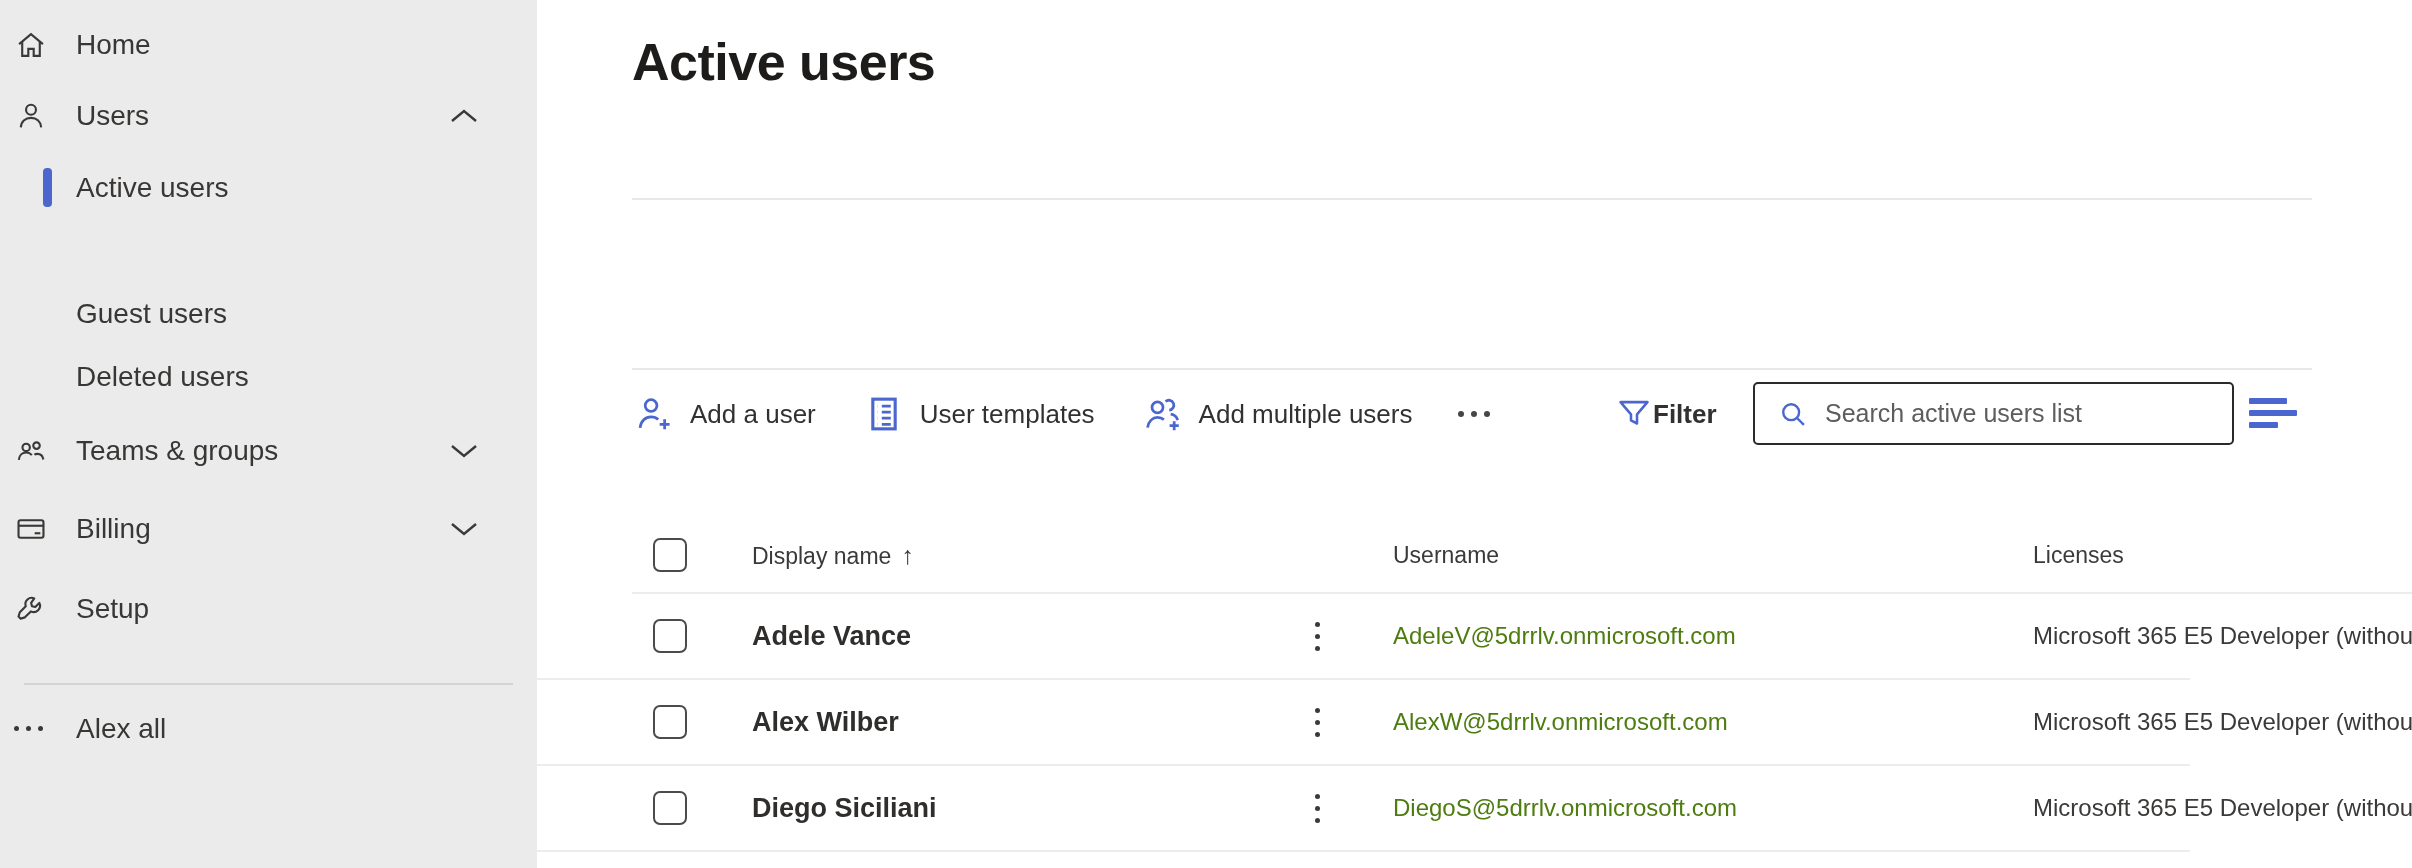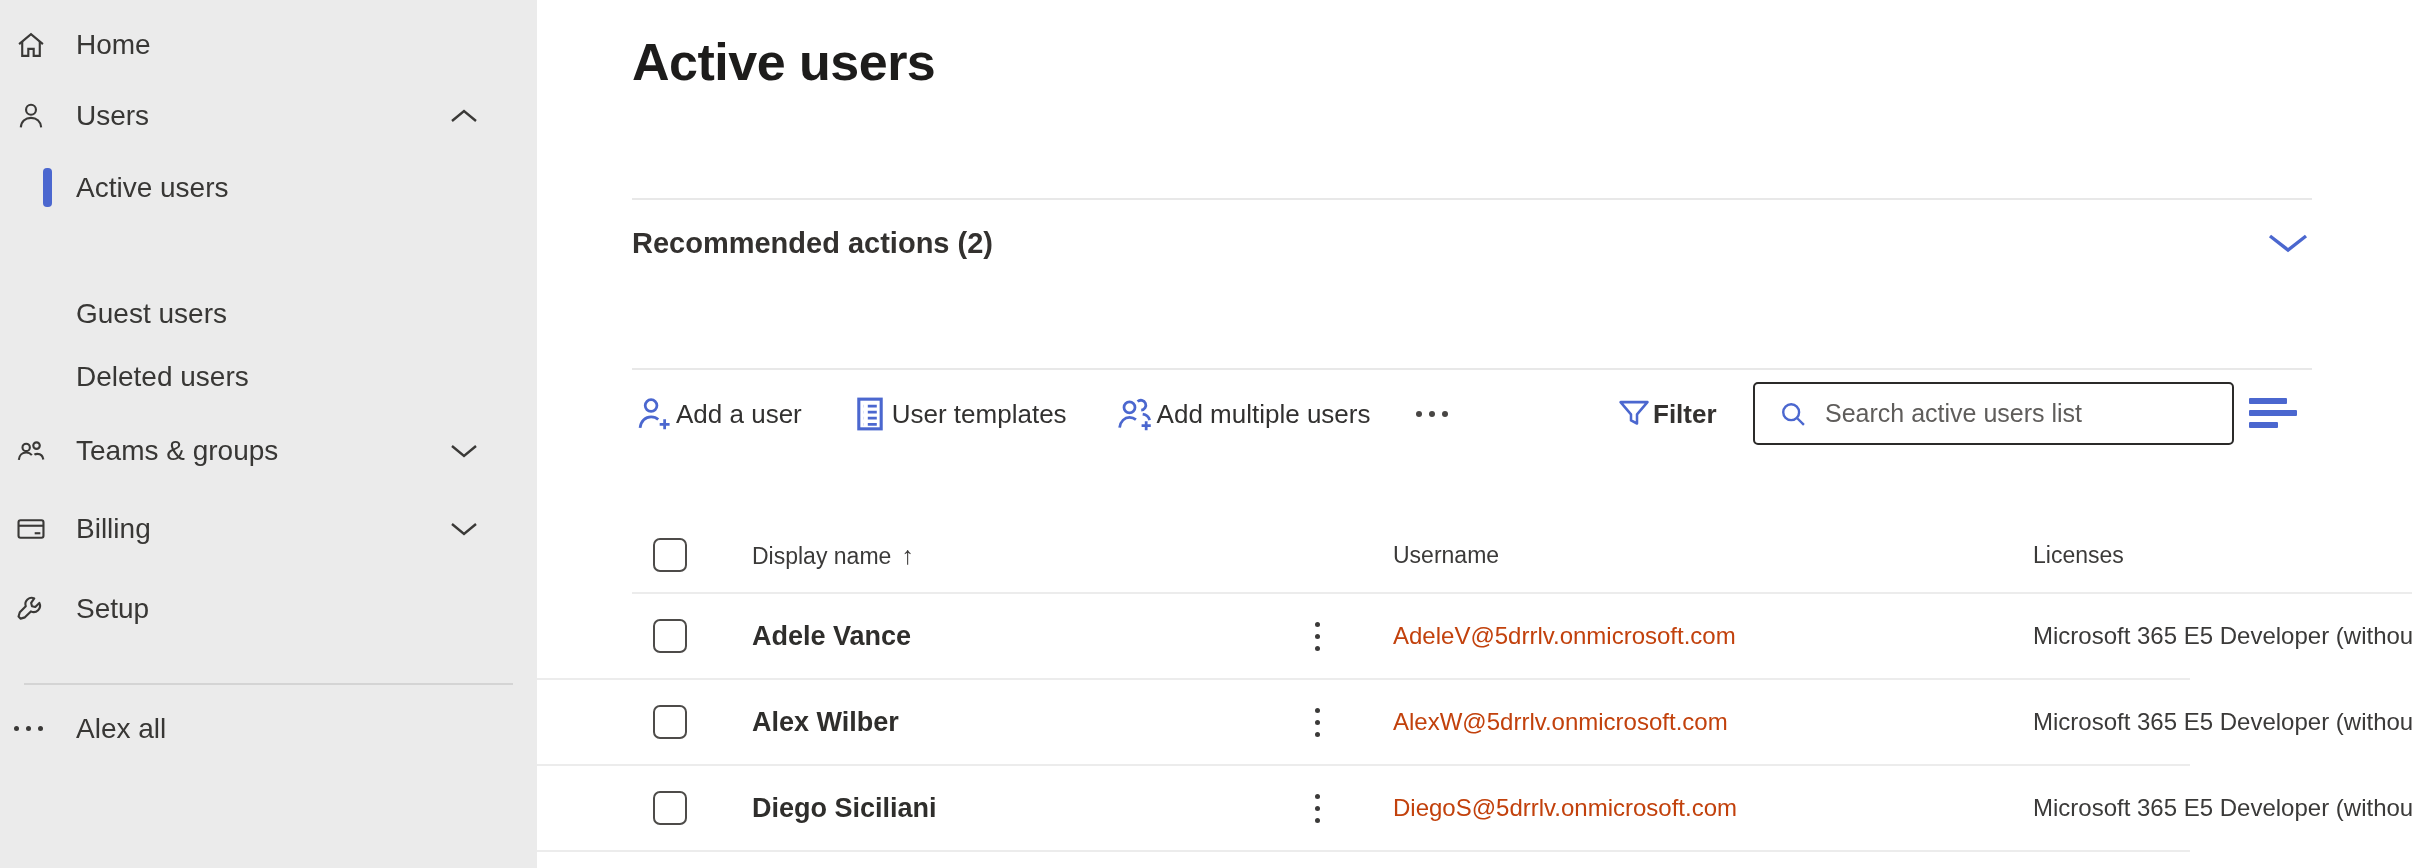--- a/index.html
+++ b/index.html
@@ -34,21 +34,21 @@
   .rec-row { position:absolute; left:95px; top:214px; width:1680px; height:58px; }
   .rec-label { position:absolute; left:0; top:50%; transform:translateY(-50%);
     font-size:29px; font-weight:700; color:#33312f; }
   .rec-chevron { position:absolute; right:2px; top:50%; transform:translateY(-50%);
     width:44px; height:24px; color:var(--accent); cursor:pointer; }
   .rec-chevron svg { width:44px; height:24px; display:block; }
 
   
   .toolbar { position:absolute; left:95px; top:384px; height:60px; display:flex;
     align-items:center; gap:46px; }
-  .tb-btn { display:flex; align-items:center; cursor:pointer; white-space:nowrap; }
+  .tb-btn { display:flex; align-items:center; gap:14px; cursor:pointer; white-space:nowrap; }
   .tb-btn svg { width:44px; height:44px; display:block; color:var(--accent); }
   .tb-label { font-size:26px; color:#323130; }
   .dots-h.dark-lg i { width:6px; height:6px; background:#484644; }
 
   .filter-btn { position:absolute; left:1078px; top:384px; height:60px; display:flex;
     align-items:center; gap:0; cursor:pointer;justify-content:flex-end; }
   .filter-btn svg { width:38px; height:38px; display:block; color:var(--accent); }
   .filter-label { font-size:26px; font-weight:600; color:#33312f; }
 
   .searchbox { position:absolute; left:1216px; top:382px; width:481px; height:63px;
@@ -73,21 +73,21 @@
     background:#fff; cursor:pointer; }
   .table-divider { position:absolute; left:95px; top:592px; width:1780px; border-top:2px solid #ececec; }
   .row { position:absolute; left:0; width:1653px; height:86px; border-bottom:2px solid #ececec; background:#fff; }
   .cell-name { position:absolute; left:215px; top:50%; transform:translateY(-50%);
     font-size:27px; font-weight:600; color:#2f2e2c; white-space:nowrap; }
   .kebab { position:absolute; left:762px; top:50%; transform:translateY(-50%);
     width:36px; height:40px; display:flex; flex-direction:column; align-items:center;
     justify-content:center; gap:7px; cursor:pointer; }
   .kebab i { width:5px; height:5px; border-radius:50%; background:#3b3a39; display:block; }
   .cell-user { position:absolute; left:856px; top:50%; transform:translateY(-50%);
-    font-size:24px; color:#c2410c; white-space:nowrap;text-align:center; }
+    font-size:24px; color:#4d7c0f; white-space:nowrap;text-align:center; }
   .cell-lic { position:absolute; left:1496px; top:50%; transform:translateY(-50%);
     font-size:24px; color:#3b3a39; white-space:nowrap; }
   .sort-arrow { font-size:25px; margin-left:10px; font-weight:400; }
 </style>
 </head>
 <body>
 
 <aside class="sidebar">
 
   <div class="nav-item" style="top:13px">
@@ -185,28 +185,20 @@
   </div>
 
 </aside>
 
 <main class="main">
 
   <h1 class="page-title">Active users</h1>
 
   <div class="hdiv" style="top:198px"></div>
 
-  <div class="rec-row">
-    <span class="rec-label">Recommended actions (2)</span>
-    <span class="rec-chevron">
-      <svg viewBox="0 0 44 24" fill="none" stroke="currentColor" stroke-width="3.4">
-        <polyline points="4,5 22,19 40,5"></polyline>
-      </svg>
-    </span>
-  </div>
 
   <div class="hdiv" style="top:368px"></div>
 
   <div class="toolbar">
     <div class="tb-btn">
       <svg viewBox="0 0 24 24" fill="none" stroke="currentColor" stroke-width="1.5">
         <circle cx="10.4" cy="7.4" r="3.2"></circle>
         <path d="M4.4 19.6c.4-3.9 3-6.1 6-6.1 1.5 0 2.9.5 3.9 1.5"></path>
         <path d="M17.8 14.9v5.4 M15.1 17.6h5.4"></path>
       </svg>

